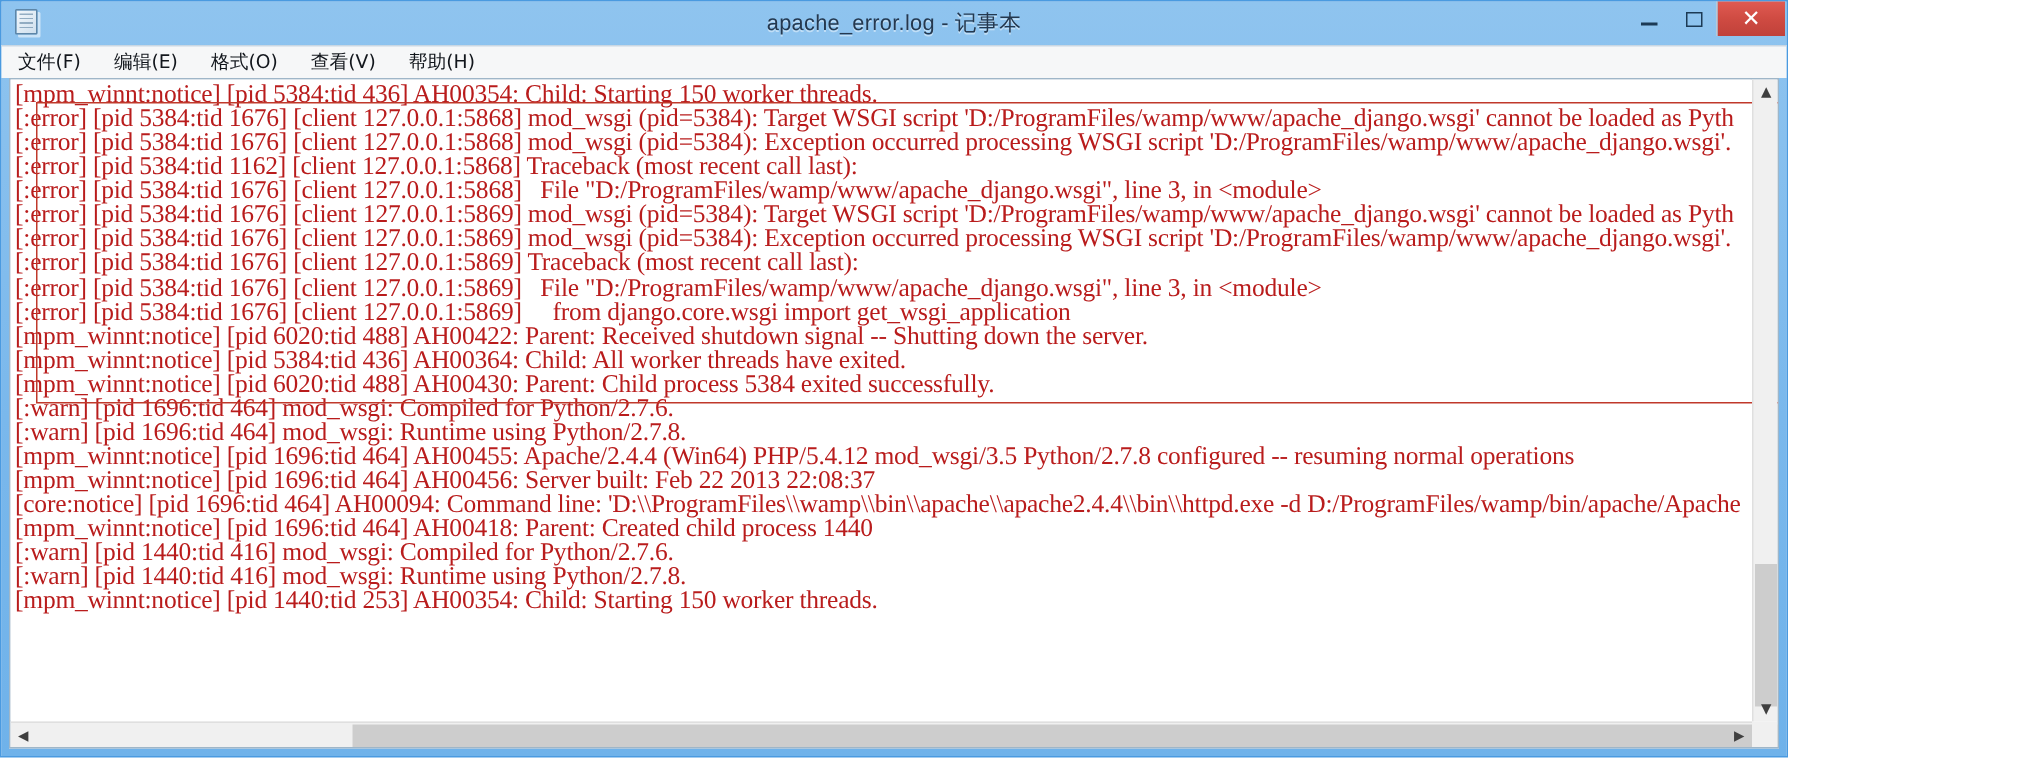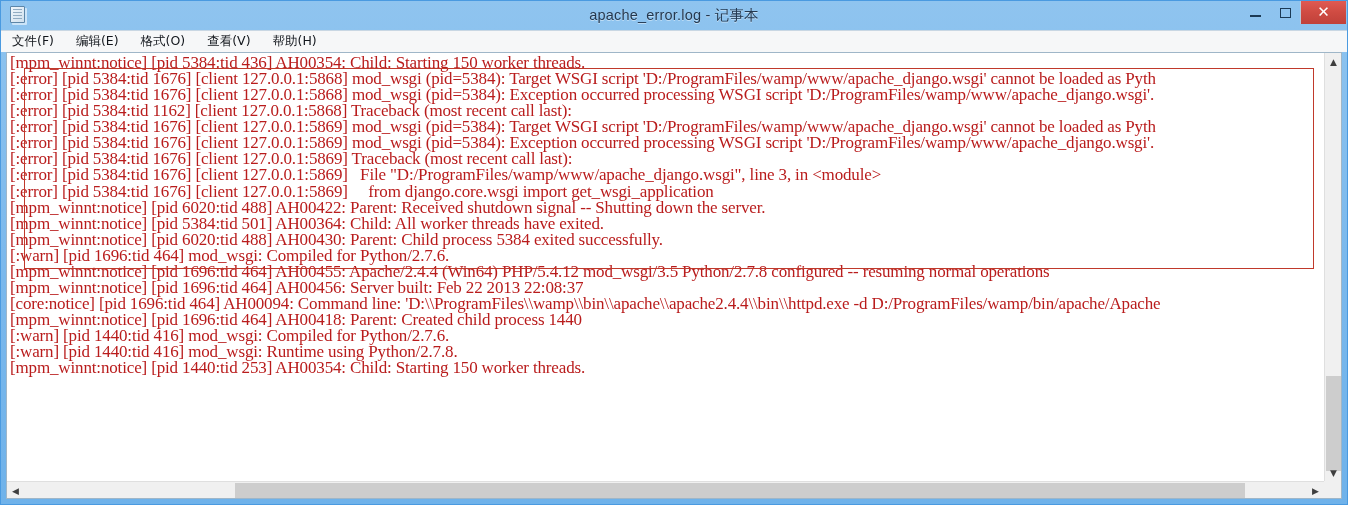--- a/index.html
+++ b/index.html
@@ -11,21 +11,21 @@
     width: 1348px;
     height: 505px;
     overflow: hidden;
     font-family: "Liberation Sans", sans-serif;
   }
 
   
   .window {
     position: absolute;
     left: 0; top: 0;
-    width: 1348px;
+    width: 1192px;
     height: 505px;
     box-sizing: border-box;
     border: 1px solid #4a9ae0;
     background: linear-gradient(180deg, #8fc4ef 0%, #7ab8ec 55%, #6fb2ea 100%);
     display: flex;
     flex-direction: column;
   }
 
   
   .titlebar {
@@ -272,29 +272,31 @@
     <div class="menu-item">帮助(H)</div>
   </div>
 
   <div class="client">
 
     <div class="textarea" id="textarea">
         <div class="line">[mpm_winnt:notice] [pid 5384:tid 436] AH00354: Child: Starting 150 worker threads.</div>
         <div class="line">[:error] [pid 5384:tid 1676] [client 127.0.0.1:5868] mod_wsgi (pid=5384): Target WSGI script 'D:/ProgramFiles/wamp/www/apache_django.wsgi' cannot be loaded as Pyth</div>
         <div class="line">[:error] [pid 5384:tid 1676] [client 127.0.0.1:5868] mod_wsgi (pid=5384): Exception occurred processing WSGI script 'D:/ProgramFiles/wamp/www/apache_django.wsgi'.</div>
         <div class="line">[:error] [pid 5384:tid 1162] [client 127.0.0.1:5868] Traceback (most recent call last):</div>
+        <div class="line">[:error] [pid 5384:tid 1676] [client 127.0.0.1:5868]   File "D:/ProgramFiles/wamp/www/apache_django.wsgi", line 3, in &lt;module&gt;</div>
         <div class="line">[:error] [pid 5384:tid 1676] [client 127.0.0.1:5869] mod_wsgi (pid=5384): Target WSGI script 'D:/ProgramFiles/wamp/www/apache_django.wsgi' cannot be loaded as Pyth</div>
         <div class="line">[:error] [pid 5384:tid 1676] [client 127.0.0.1:5869] mod_wsgi (pid=5384): Exception occurred processing WSGI script 'D:/ProgramFiles/wamp/www/apache_django.wsgi'.</div>
         <div class="line">[:error] [pid 5384:tid 1676] [client 127.0.0.1:5869] Traceback (most recent call last):</div>
         <div class="line">[:error] [pid 5384:tid 1676] [client 127.0.0.1:5869]   File "D:/ProgramFiles/wamp/www/apache_django.wsgi", line 3, in &lt;module&gt;</div>
         <div class="line">[:error] [pid 5384:tid 1676] [client 127.0.0.1:5869]     from django.core.wsgi import get_wsgi_application</div>
         <div class="line">[mpm_winnt:notice] [pid 6020:tid 488] AH00422: Parent: Received shutdown signal -- Shutting down the server.</div>
-        <div class="line">[mpm_winnt:notice] [pid 5384:tid 501] AH00364: Child: All worker threads have exited.</div>
+        <div class="line">[mpm_winnt:notice] [pid 5384:tid 436] AH00364: Child: All worker threads have exited.</div>
         <div class="line">[mpm_winnt:notice] [pid 6020:tid 488] AH00430: Parent: Child process 5384 exited successfully.</div>
         <div class="line">[:warn] [pid 1696:tid 464] mod_wsgi: Compiled for Python/2.7.6.</div>
+        <div class="line">[:warn] [pid 1696:tid 464] mod_wsgi: Runtime using Python/2.7.8.</div>
         <div class="line">[mpm_winnt:notice] [pid 1696:tid 464] AH00455: Apache/2.4.4 (Win64) PHP/5.4.12 mod_wsgi/3.5 Python/2.7.8 configured -- resuming normal operations</div>
         <div class="line">[mpm_winnt:notice] [pid 1696:tid 464] AH00456: Server built: Feb 22 2013 22:08:37</div>
         <div class="line">[core:notice] [pid 1696:tid 464] AH00094: Command line: 'D:\\ProgramFiles\\wamp\\bin\\apache\\apache2.4.4\\bin\\httpd.exe -d D:/ProgramFiles/wamp/bin/apache/Apache</div>
         <div class="line">[mpm_winnt:notice] [pid 1696:tid 464] AH00418: Parent: Created child process 1440</div>
         <div class="line">[:warn] [pid 1440:tid 416] mod_wsgi: Compiled for Python/2.7.6.</div>
         <div class="line">[:warn] [pid 1440:tid 416] mod_wsgi: Runtime using Python/2.7.8.</div>
         <div class="line">[mpm_winnt:notice] [pid 1440:tid 253] AH00354: Child: Starting 150 worker threads.</div>
       </div>
 
     <div class="annot-box"></div>

